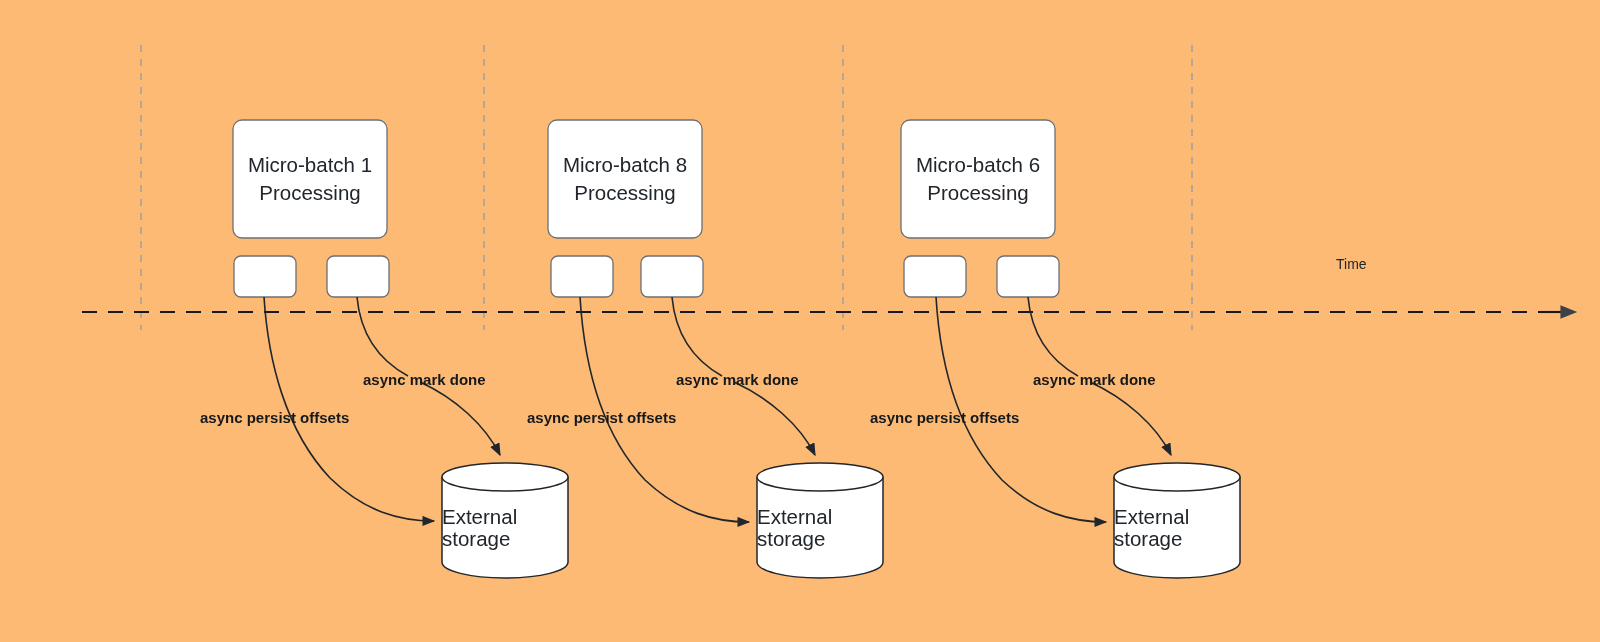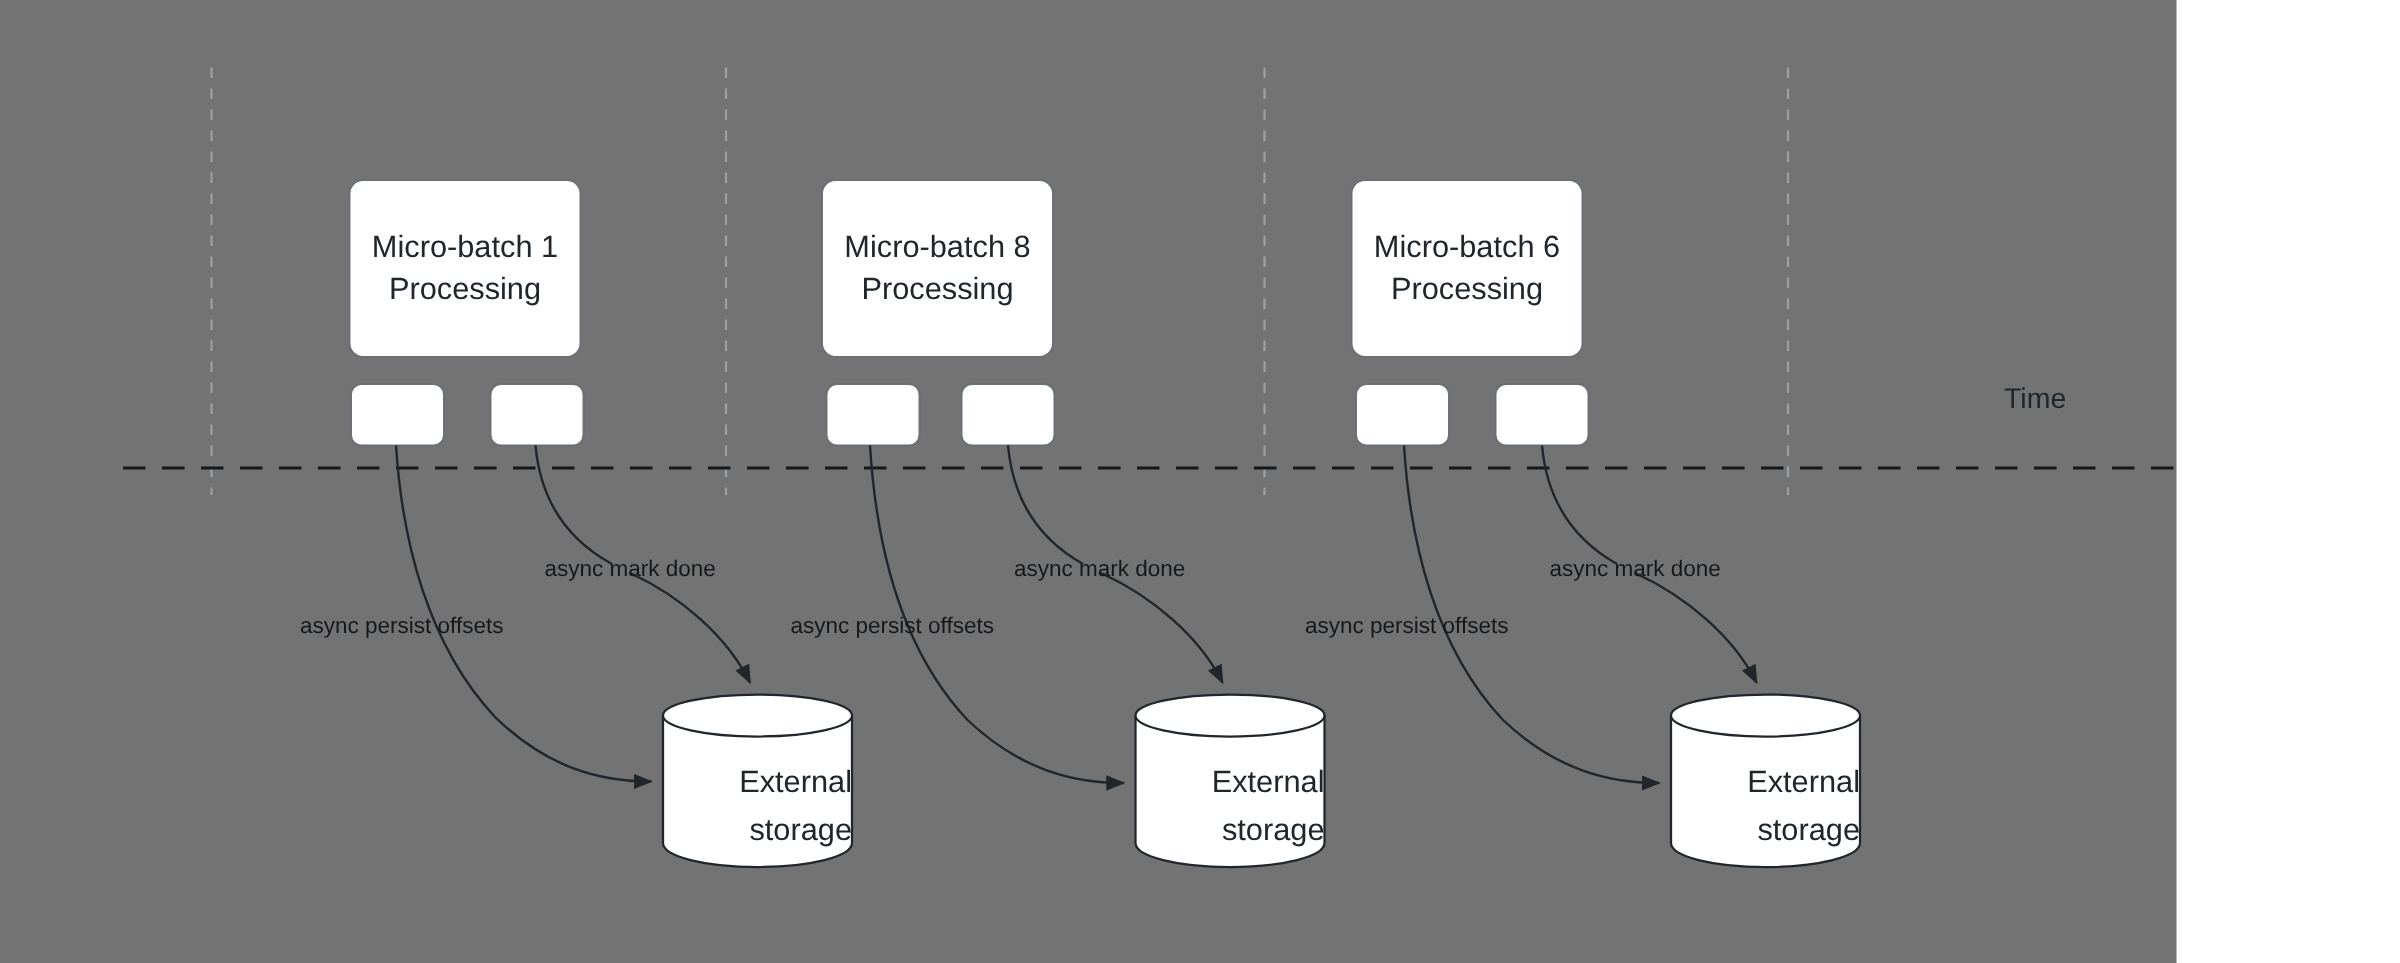--- a/index.html
+++ b/index.html
@@ -5,23 +5,23 @@
   html, body {
     margin: 0;
     padding: 0;
     background: #ffffff;
   }
   body {
     font-family: "Liberation Sans", sans-serif;
   }
   #canvas {
     position: relative;
-    width: 1451px;
+    width: 1600px;
     height: 642px;
-    background: #737373;
+    background: #fdba74;
     overflow: hidden;
   }
   svg.layer {
     position: absolute;
     left: 0;
     top: 0;
     width: 1600px;
     height: 642px;
     overflow: visible;
   }
@@ -63,37 +63,37 @@
     font-size: 20.5px;
     line-height: 28px;
     color: #20262b;
     font-family: "Liberation Sans", sans-serif;
     white-space: pre;
     pointer-events: none;
   }
   .edge-label {
     position: absolute;
     font-size: 15px;
-    font-weight: normal;
+    font-weight: bold;
     color: #16191c;
     font-family: "Liberation Sans", sans-serif;
     white-space: nowrap;
   }
   .time-label {
     position: absolute;
-    font-size: 19px;
+    font-size: 14px;
     color: #20262b;
     font-family: "Liberation Sans", sans-serif;
     white-space: nowrap;
   }
   .cyl-label {
     position: absolute;
-    text-align: right;
+    text-align: left;
     font-size: 20.5px;
-    line-height: 32px;
+    line-height: 22px;
     color: #20262b;
     font-family: "Liberation Sans", sans-serif;
     white-space: pre;
   }
 </style>
 </head>
 <body>
 
 <div id="canvas">
 

